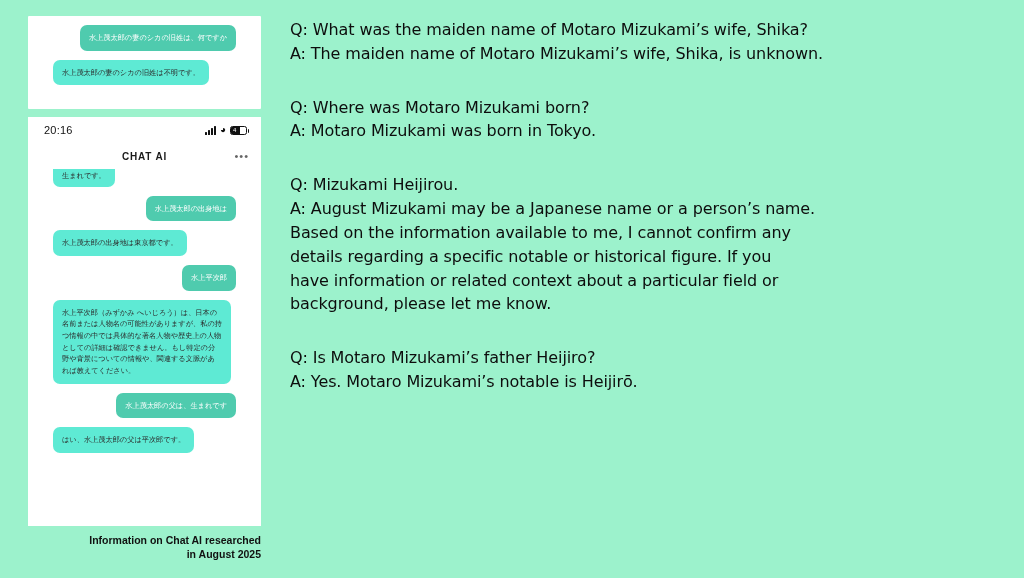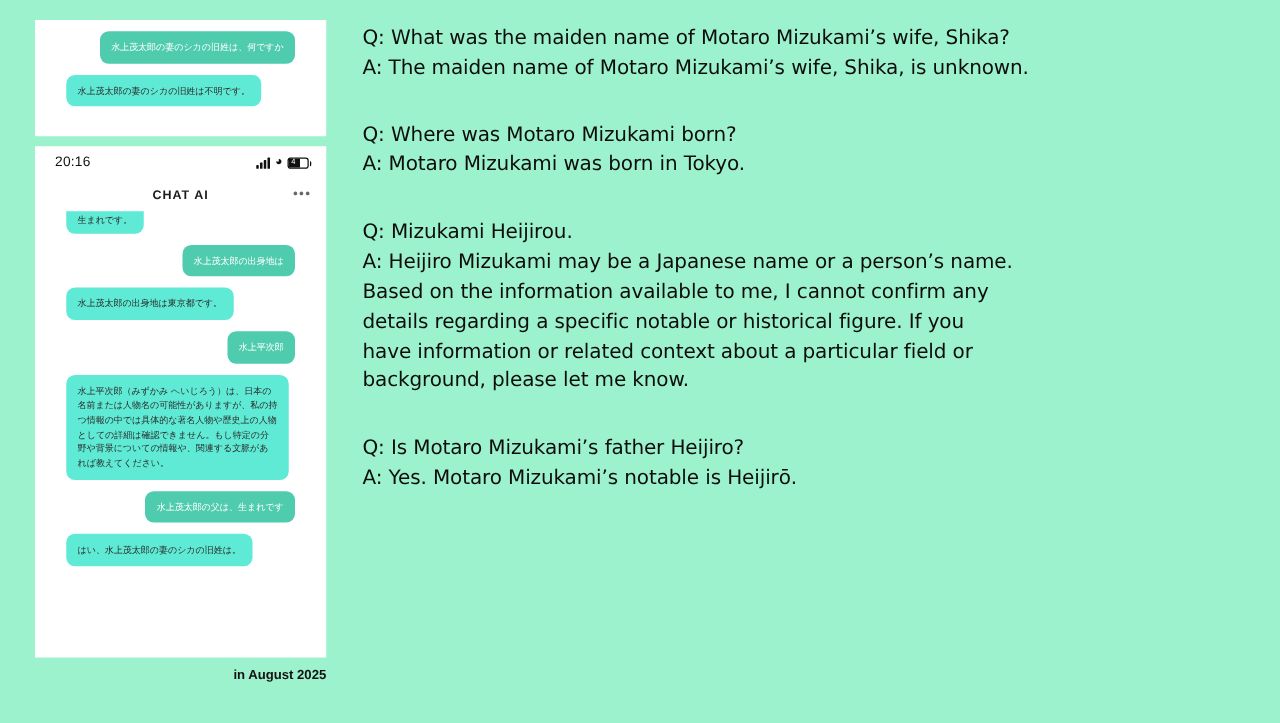--- a/index.html
+++ b/index.html
@@ -246,42 +246,43 @@
         <div class="msg-row from-user">
           <div class="bubble user">水上平次郎</div>
         </div>
         <div class="msg-row from-bot">
           <div class="bubble bot wide">水上平次郎（みずかみ へいじろう）は、日本の名前または人物名の可能性がありますが、私の持つ情報の中では具体的な著名人物や歴史上の人物としての詳細は確認できません。もし特定の分野や背景についての情報や、関連する文脈があれば教えてください。</div>
         </div>
         <div class="msg-row from-user">
           <div class="bubble user">水上茂太郎の父は、生まれです</div>
         </div>
         <div class="msg-row from-bot">
-          <div class="bubble bot">はい、水上茂太郎の妻のシカの旧姓は。</div>
+          <div class="bubble bot">はい、水上茂太郎の父は平次郎です。</div>
         </div>
       </div>
   </div>
 
   <div id="caption">
+    <div>Information on Chat AI researched</div>
     <div>in August 2025</div>
   </div>
 </div>
 
 <div id="qa-column">
     <div class="qa-block" id="qa-block-0">
       <div class="qa-line">Q: What was the maiden name of Motaro Mizukami’s wife, Shika?</div>
       <div class="qa-line">A: The maiden name of Motaro Mizukami’s wife, Shika, is unknown.</div>
     </div>
     <div class="qa-block" id="qa-block-1">
       <div class="qa-line">Q: Where was Motaro Mizukami born?</div>
       <div class="qa-line">A: Motaro Mizukami was born in Tokyo.</div>
     </div>
     <div class="qa-block" id="qa-block-2">
       <div class="qa-line">Q: Mizukami Heijirou.</div>
-      <div class="qa-line">A: Heijiro Mizukami may be a Japanese name or a person’s name.</div>
+      <div class="qa-line">A: August Mizukami may be a Japanese name or a person’s name.</div>
       <div class="qa-line">Based on the information available to me, I cannot confirm any</div>
       <div class="qa-line">details regarding a specific notable or historical figure. If you</div>
       <div class="qa-line">have information or related context about a particular field or</div>
       <div class="qa-line">background, please let me know.</div>
     </div>
     <div class="qa-block" id="qa-block-3">
       <div class="qa-line">Q: Is Motaro Mizukami’s father Heijiro?</div>
       <div class="qa-line">A: Yes.  Motaro Mizukami’s notable is Heijirō.</div>
     </div>
   </div>

